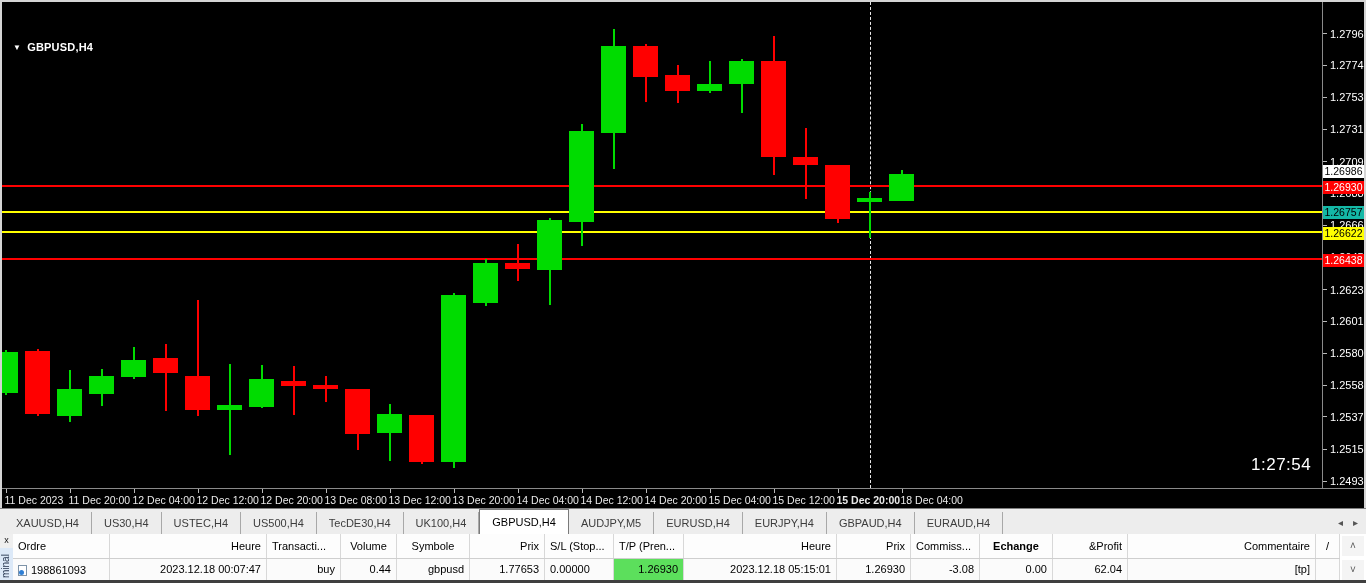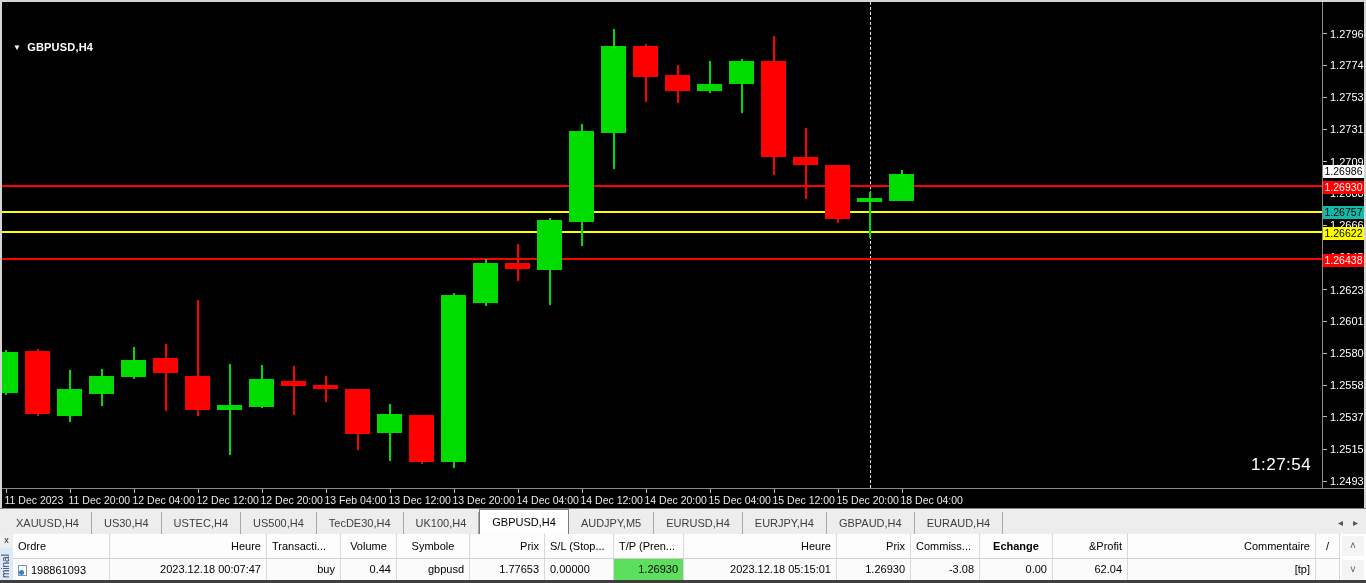--- a/index.html
+++ b/index.html
@@ -172,37 +172,37 @@
         <div class="xlab" style="left: 2.5px;">11 Dec 2023</div>
         <div class="xtick" style="left: 67.5px;"></div>
         <div class="xlab" style="left: 66.5px;">11 Dec 20:00</div>
         <div class="xtick" style="left: 131.5px;"></div>
         <div class="xlab" style="left: 130.5px;">12 Dec 04:00</div>
         <div class="xtick" style="left: 195.5px;"></div>
         <div class="xlab" style="left: 194.5px;">12 Dec 12:00</div>
         <div class="xtick" style="left: 259.5px;"></div>
         <div class="xlab" style="left: 258.5px;">12 Dec 20:00</div>
         <div class="xtick" style="left: 323.5px;"></div>
-        <div class="xlab" style="left: 322.5px;">13 Feb 04:00</div>
+        <div class="xlab" style="left: 322.5px;">13 Dec 08:00</div>
         <div class="xtick" style="left: 387.5px;"></div>
         <div class="xlab" style="left: 386.5px;">13 Dec 12:00</div>
         <div class="xtick" style="left: 451.5px;"></div>
         <div class="xlab" style="left: 450.5px;">13 Dec 20:00</div>
         <div class="xtick" style="left: 515.5px;"></div>
         <div class="xlab" style="left: 514.5px;">14 Dec 04:00</div>
         <div class="xtick" style="left: 579.5px;"></div>
         <div class="xlab" style="left: 578.5px;">14 Dec 12:00</div>
         <div class="xtick" style="left: 643.5px;"></div>
         <div class="xlab" style="left: 642.5px;">14 Dec 20:00</div>
         <div class="xtick" style="left: 707.5px;"></div>
         <div class="xlab" style="left: 706.5px;">15 Dec 04:00</div>
         <div class="xtick" style="left: 771.5px;"></div>
         <div class="xlab" style="left: 770.5px;">15 Dec 12:00</div>
         <div class="xtick" style="left: 835.5px;"></div>
-        <div class="xlab" style="left: 834.5px;">15 Dec 20:00</div>
+        <div class="xlab" style="left: 834.5px; font-weight: bold;">15 Dec 20:00</div>
         <div class="xtick" style="left: 899.5px;"></div>
         <div class="xlab" style="left: 898.5px; text-align: right;">18 Dec 04:00</div>
       </div>
     <div id="symlabel">
       <span class="tri">▼</span><span>GBPUSD,H4</span>
     </div>
     <div id="countdown">1:27:54</div>
   <div class="pricebox" style="top: 163.212px; background: rgb(255, 255, 255); color: rgb(0, 0, 0);">1.26986</div>
       <div class="pricebox" style="top: 178.5px; background: rgb(255, 0, 0); color: rgb(255, 255, 255);">1.26930</div>
       <div class="pricebox" style="top: 204.104px; background: #14b8a6; color: rgb(0, 0, 0);">1.26757</div>

